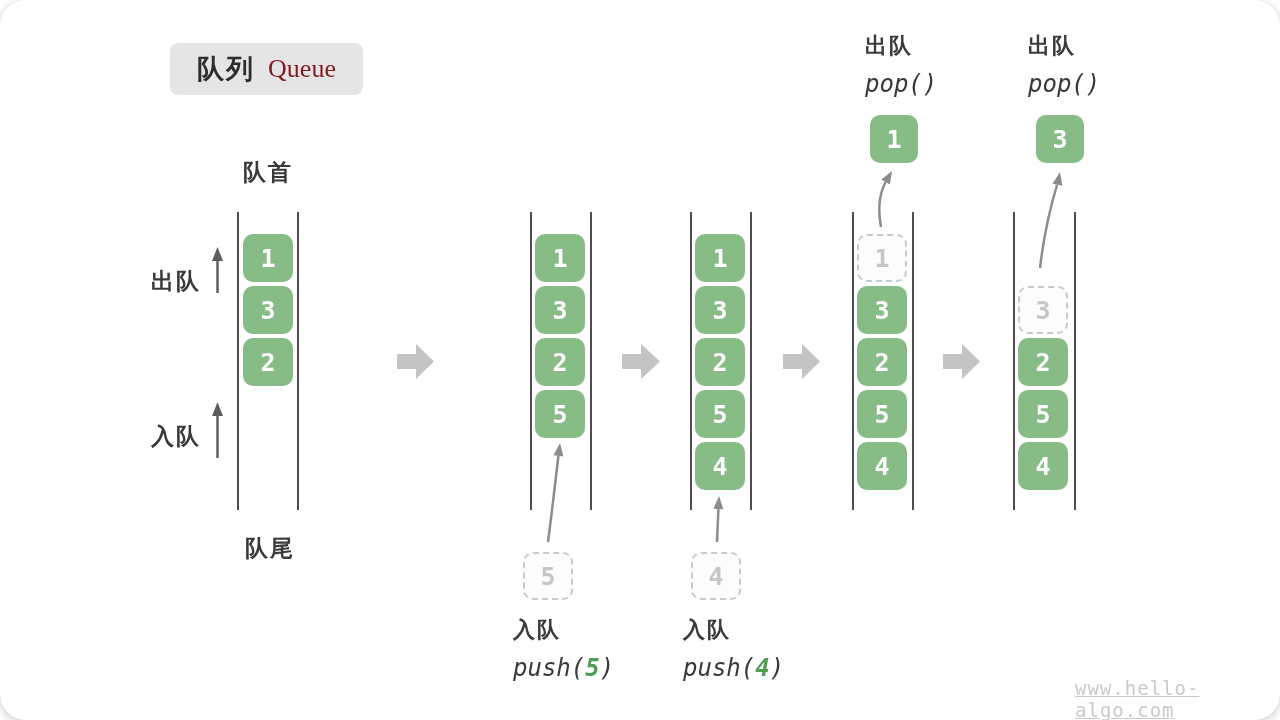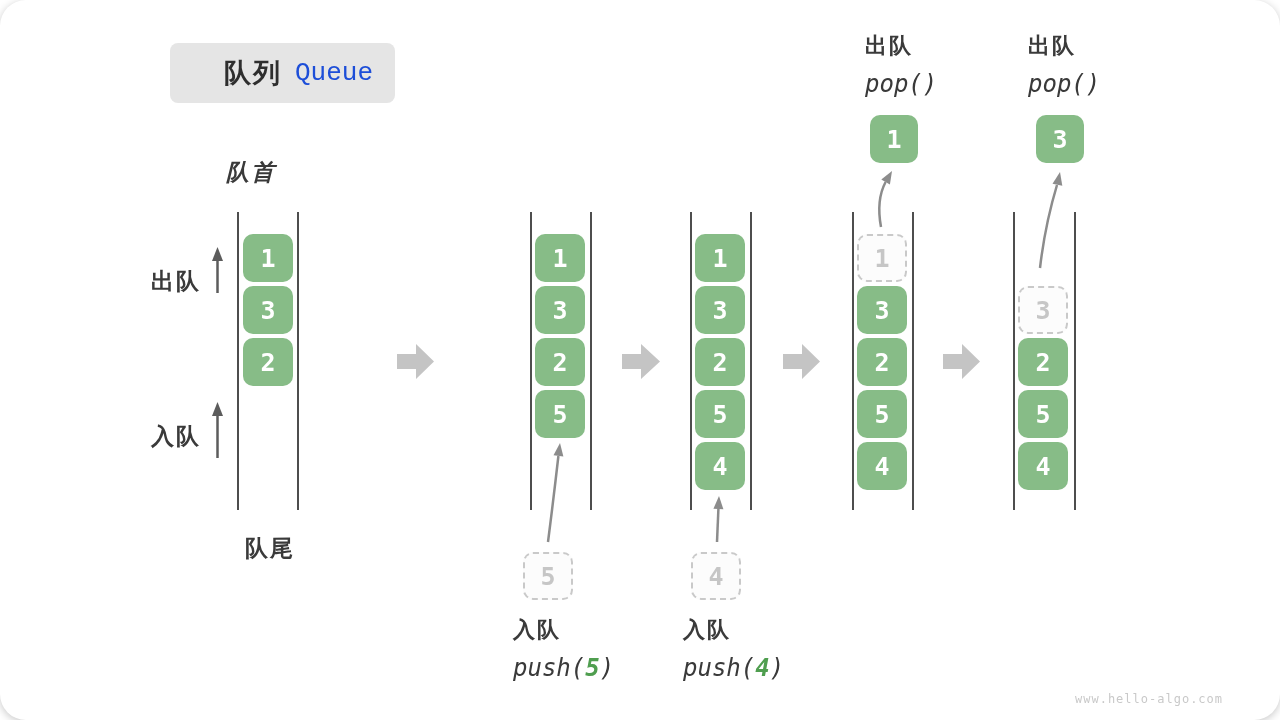--- a/index.html
+++ b/index.html
@@ -18,35 +18,35 @@
   }
   .popped{width:48px;height:48px;}
   .ghost{
     position:absolute;width:50px;height:48px;border-radius:10px;box-sizing:border-box;
     background:#fcfcfc;border:2px dashed var(--ghostborder,#c9c9c9);
     color:var(--ghosttext,#c6c6c6);
     font-family:"DejaVu Sans Mono",monospace;font-size:25px;font-weight:700;
     display:flex;align-items:center;justify-content:center;
   }
   .title-box{
-    position:absolute;left:170px;top:43px;width:193px;height:60px;
+    position:absolute;left:170px;top:43px;width:193px;height:52px;
     background:#e5e5e5;border-radius:8px;
-    display:flex;align-items:center;justify-content:center;gap:13px;padding-left:32px;
+    display:flex;align-items:center;justify-content:center;gap:13px;
   }
   .title-zh{font-size:27px;font-weight:700;color:#2e2e2e;letter-spacing:2px;}
-  .title-en{font-family:Liberation Mono, monospace;font-size:26px;color:#1d4ed8;}
+  .title-en{font-family:Liberation Serif, serif;font-size:26px;color:#7f1d1d;}
   .zh-label{position:absolute;font-size:23px;font-weight:700;color:var(--textdark,#3a3a3a);letter-spacing:2px;}
   .op-label{position:absolute;display:flex;flex-direction:column;gap:9px;}
   .op-zh{font-size:22px;font-weight:600;color:var(--textdark,#3a3a3a);letter-spacing:2px;}
   .op-code{font-family:"DejaVu Sans Mono",monospace;font-size:24px;color:var(--textdark,#3a3a3a);font-style:italic;}
   .op-arg{color:var(--greendark,#4f9e4f);font-weight:700;}
   .watermark{
-    position:absolute;left:1075px;top:692px;
-    font-family:"DejaVu Sans Mono",monospace;font-size:12px;
-    color:var(--watermark,#c9c9c9);letter-spacing:1px;
+    position:absolute;left:1075px;top:677px;
+    font-family:"DejaVu Sans Mono",monospace;font-size:19px;
+    color:var(--watermark,#c9c9c9);letter-spacing:1px;text-decoration:underline;
   }
   .arrow-line{stroke:var(--arrowgray,#8c8c8c);stroke-width:2.5;fill:none;}
   .arrow-head{fill:var(--arrowgray,#8c8c8c);}
   .side-line{stroke:var(--sidearrow,#5c5c5c);stroke-width:2.5;fill:none;}
   .side-head{fill:var(--sidearrow,#5c5c5c);}
   .block-arrow{fill:var(--blockarrow,#c4c4c4);}
 </style>
 </head>
 <body>
 
@@ -87,21 +87,21 @@
       <path class="arrow-line" d="M1040,268 Q1045,225 1057,185"></path>
       <polygon class="arrow-head" points="1060,172 1062.3,185.7 1052.5,183.7"></polygon>
     </g>
   </svg>
 
   <div class="title-box">
     <span class="title-zh">队列</span>
     <span class="title-en">Queue</span>
   </div>
 
-  <div class="zh-label" style="left:226px;top:157px;font-style:italic;">队首</div>
+  <div class="zh-label" style="left:243px;top:157px;">队首</div>
   <div class="zh-label" style="left:245px;top:533px;">队尾</div>
   <div class="zh-label" style="left:151px;top:266px;">出队</div>
   <div class="zh-label" style="left:151px;top:421px;">入队</div>
 
   <div class="rail" style="left:237px;"></div>
   <div class="rail" style="left:297px;"></div>
   <div class="rail" style="left:530px;"></div>
   <div class="rail" style="left:590px;"></div>
   <div class="rail" style="left:690px;"></div>
   <div class="rail" style="left:750px;"></div>

